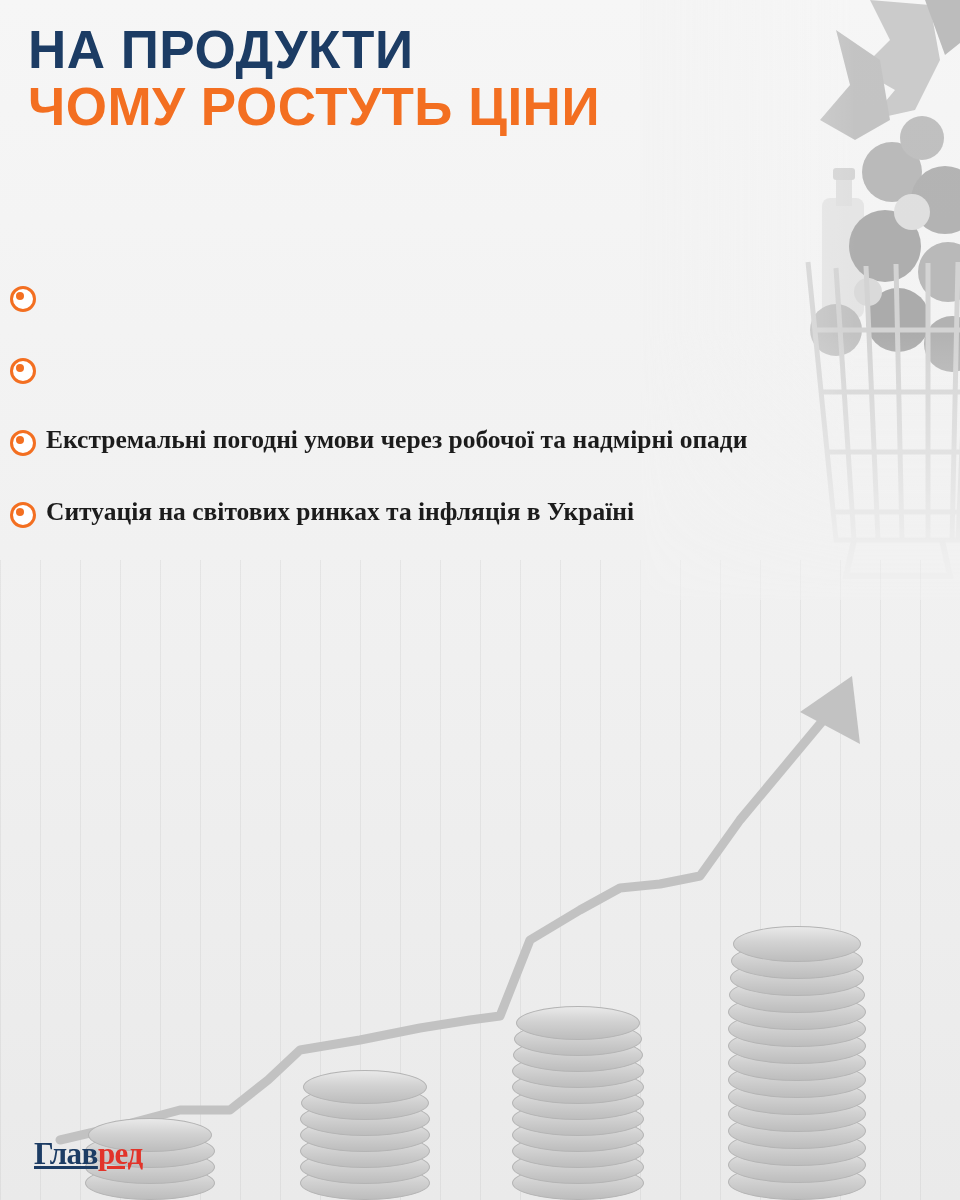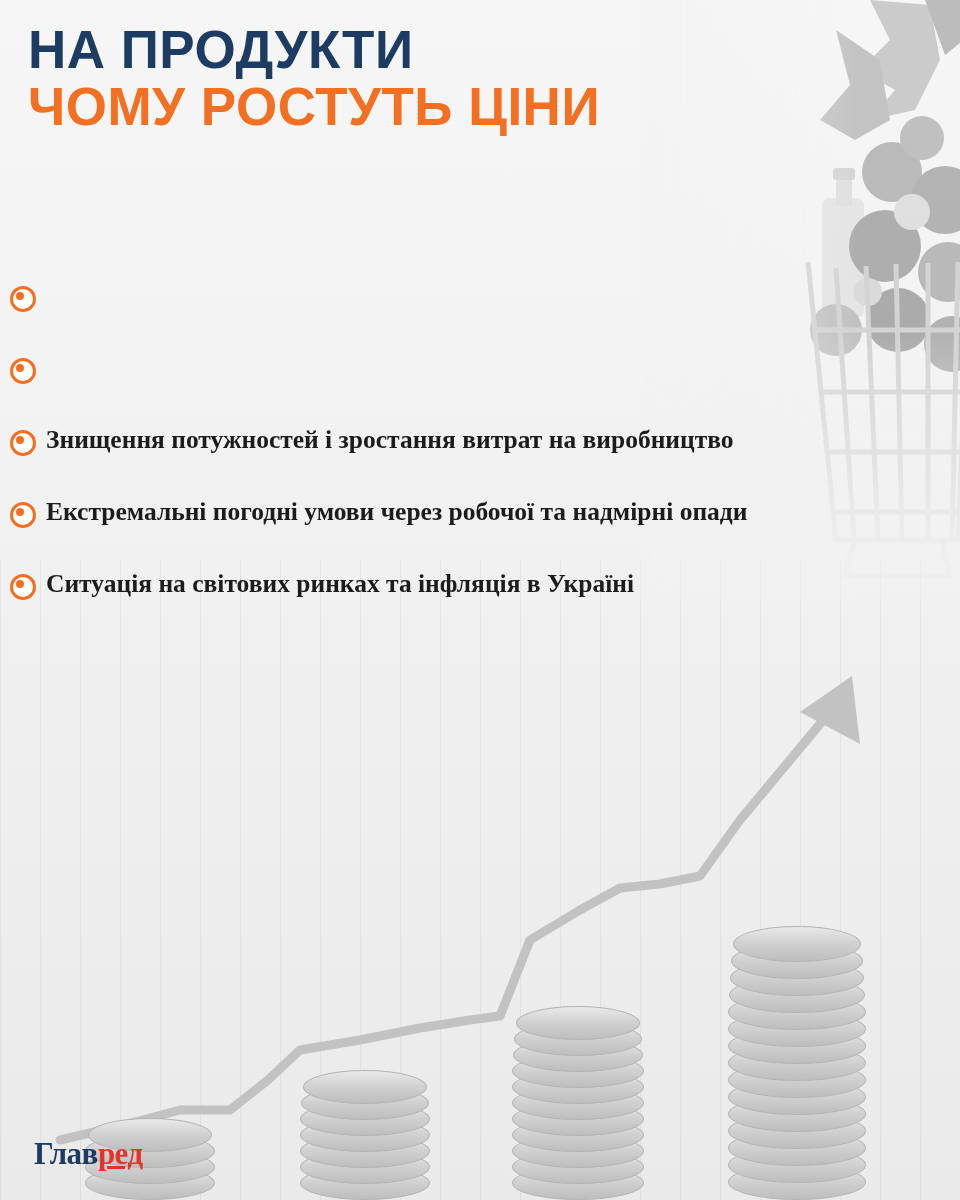--- a/index.html
+++ b/index.html
@@ -145,21 +145,21 @@
   
   .logo {
     position: absolute;
     left: 34px;
     bottom: 28px;
     font-family: "Liberation Serif", serif;
     font-weight: bold;
     font-size: 31px;
     letter-spacing: -0.5px;
   }
-  .logo .glav { color: #1c3c64; }
+  .logo .glav { color: #1c3c64; text-decoration: underline; }
   .logo .red  { color: #e2342a; text-decoration: underline; }
 </style>
 </head>
 <body>
 
 <div class="poster">
 
   <div class="vlines"></div>
 
   <div class="basket">
@@ -211,24 +211,20 @@
 
   <div class="bullets">
     <div class="bullet-row">
       <span class="bullet-dot"></span>
     </div>
     <div class="bullet-row">
       <span class="bullet-dot"></span>
     </div>
     <div class="bullet-row">
       <span class="bullet-dot"></span>
-      <span class="bullet-text">Знищення потужностей і зростання витрат на виробництво</span>
-    </div>
-    <div class="bullet-row">
-      <span class="bullet-dot"></span>
       <span class="bullet-text">Екстремальні погодні умови через робочої та надмірні опади</span>
     </div>
     <div class="bullet-row">
       <span class="bullet-dot"></span>
       <span class="bullet-text">Ситуація на світових ринках та інфляція в Україні</span>
     </div>
   </div>
 
   <div class="chart-area">
 

